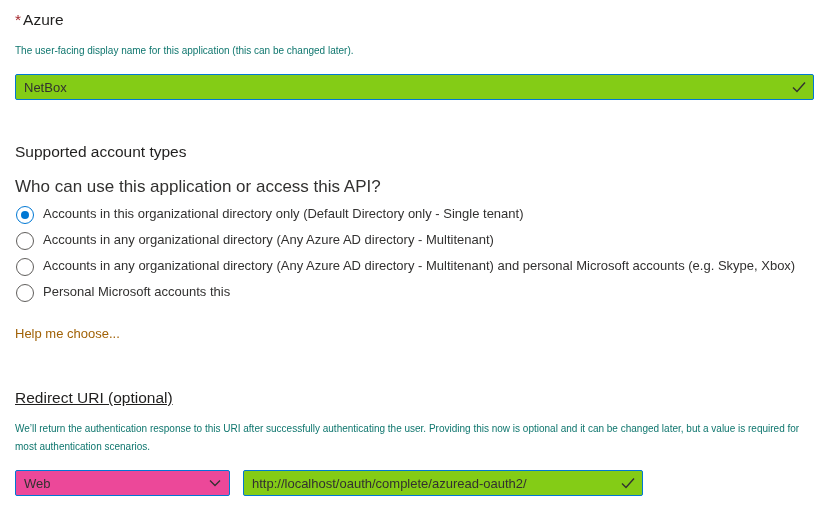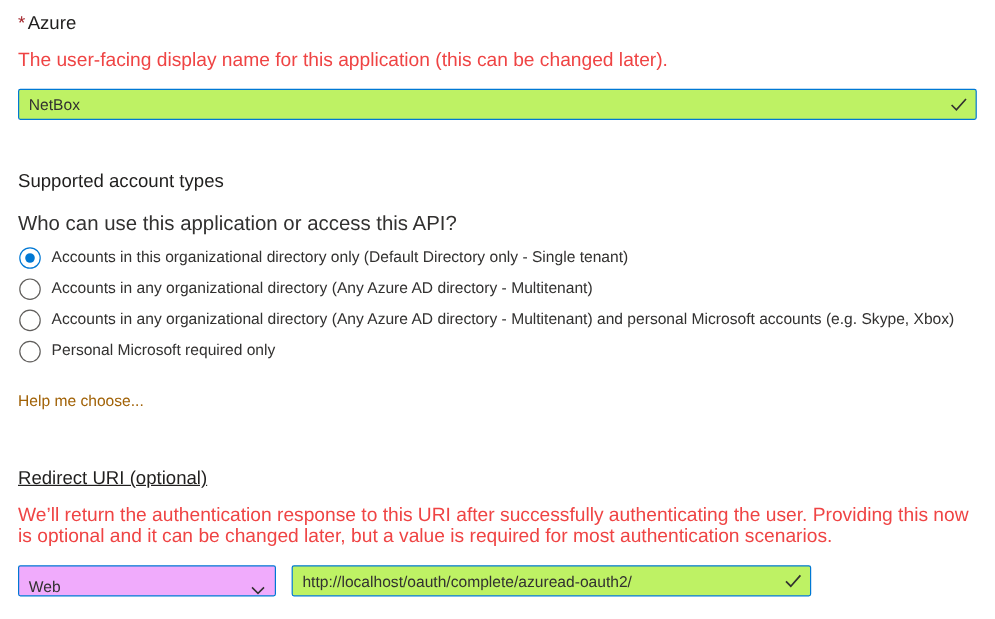--- a/index.html
+++ b/index.html
@@ -17,36 +17,36 @@
   .section-title {
     font-size: 15.5px;
     font-weight: 400;
     color: #201f1e;
     line-height: 20px;
     margin: 0;
   }
   .required-asterisk { color: #a4262c; margin-right: 2px; }
 
   .desc {
-    font-size: 16px;
+    font-size: 10px;
     line-height: 18px;
-    color: #ef4444;
+    color: #0f766e;
     margin-top: 12px;
     max-width: 800px;
   }
 
   .input-wrap {
     position: relative;
     margin-top: 14px;
   }
   .text-input {
     width: 100%;
     height: 26px;
     border: 1px solid #0078d4;
-    background: #bef264;
+    background: #84cc16;
     font-family: "Liberation Sans", sans-serif;
     font-size: 13px;
     color: #323130;
     padding: 0 28px 0 8px;
     outline: none;
     border-radius: 2px;
   }
   .input-icon {
     position: absolute;
     right: 8px;
@@ -112,33 +112,33 @@
     display: flex;
     align-items: center;
     margin-top: 14px;
     gap: 13px;
   }
   .select-box {
     width: 215px;
     height: 26px;
     border: 1px solid #0078d4;
     border-radius: 2px;
-    background: #f0abfc;
-    display: flex;
-    align-items: flex-end;
+    background: #ec4899;
+    display: flex;
+    align-items: center;
     justify-content: space-between;
     padding: 0 8px;
     font-size: 13px;
     color: #323130;
     cursor: pointer;
     flex: 0 0 auto;
   }
   .uri-wrap {
     position: relative;
-    width: 433px;
+    width: 400px;
     margin-top: 0;
     flex: 0 0 auto;
   }
 </style>
 </head>
 <body>
 
 <div class="page">
 
   
@@ -168,21 +168,21 @@
     <label class="radio-row">
       <input type="radio" name="account-type" style="">
       <span>Accounts in any organizational directory (Any Azure AD directory - Multitenant)</span>
     </label>
     <label class="radio-row">
       <input type="radio" name="account-type" style="">
       <span>Accounts in any organizational directory (Any Azure AD directory - Multitenant) and personal Microsoft accounts (e.g. Skype, Xbox)</span>
     </label>
     <label class="radio-row">
       <input type="radio" name="account-type" style="">
-      <span>Personal Microsoft required only</span>
+      <span>Personal Microsoft accounts this</span>
     </label>
   </div>
 
   <a class="help-link" href="#">Help me choose...</a>
 
   
   <h2 class="section-title section-gap-2">Redirect URI (optional)</h2>
 
   <div class="desc">We’ll return the authentication response to this URI after successfully authenticating the user. Providing this now is optional and it can be changed later, but a value is required for most authentication scenarios.</div>
 

